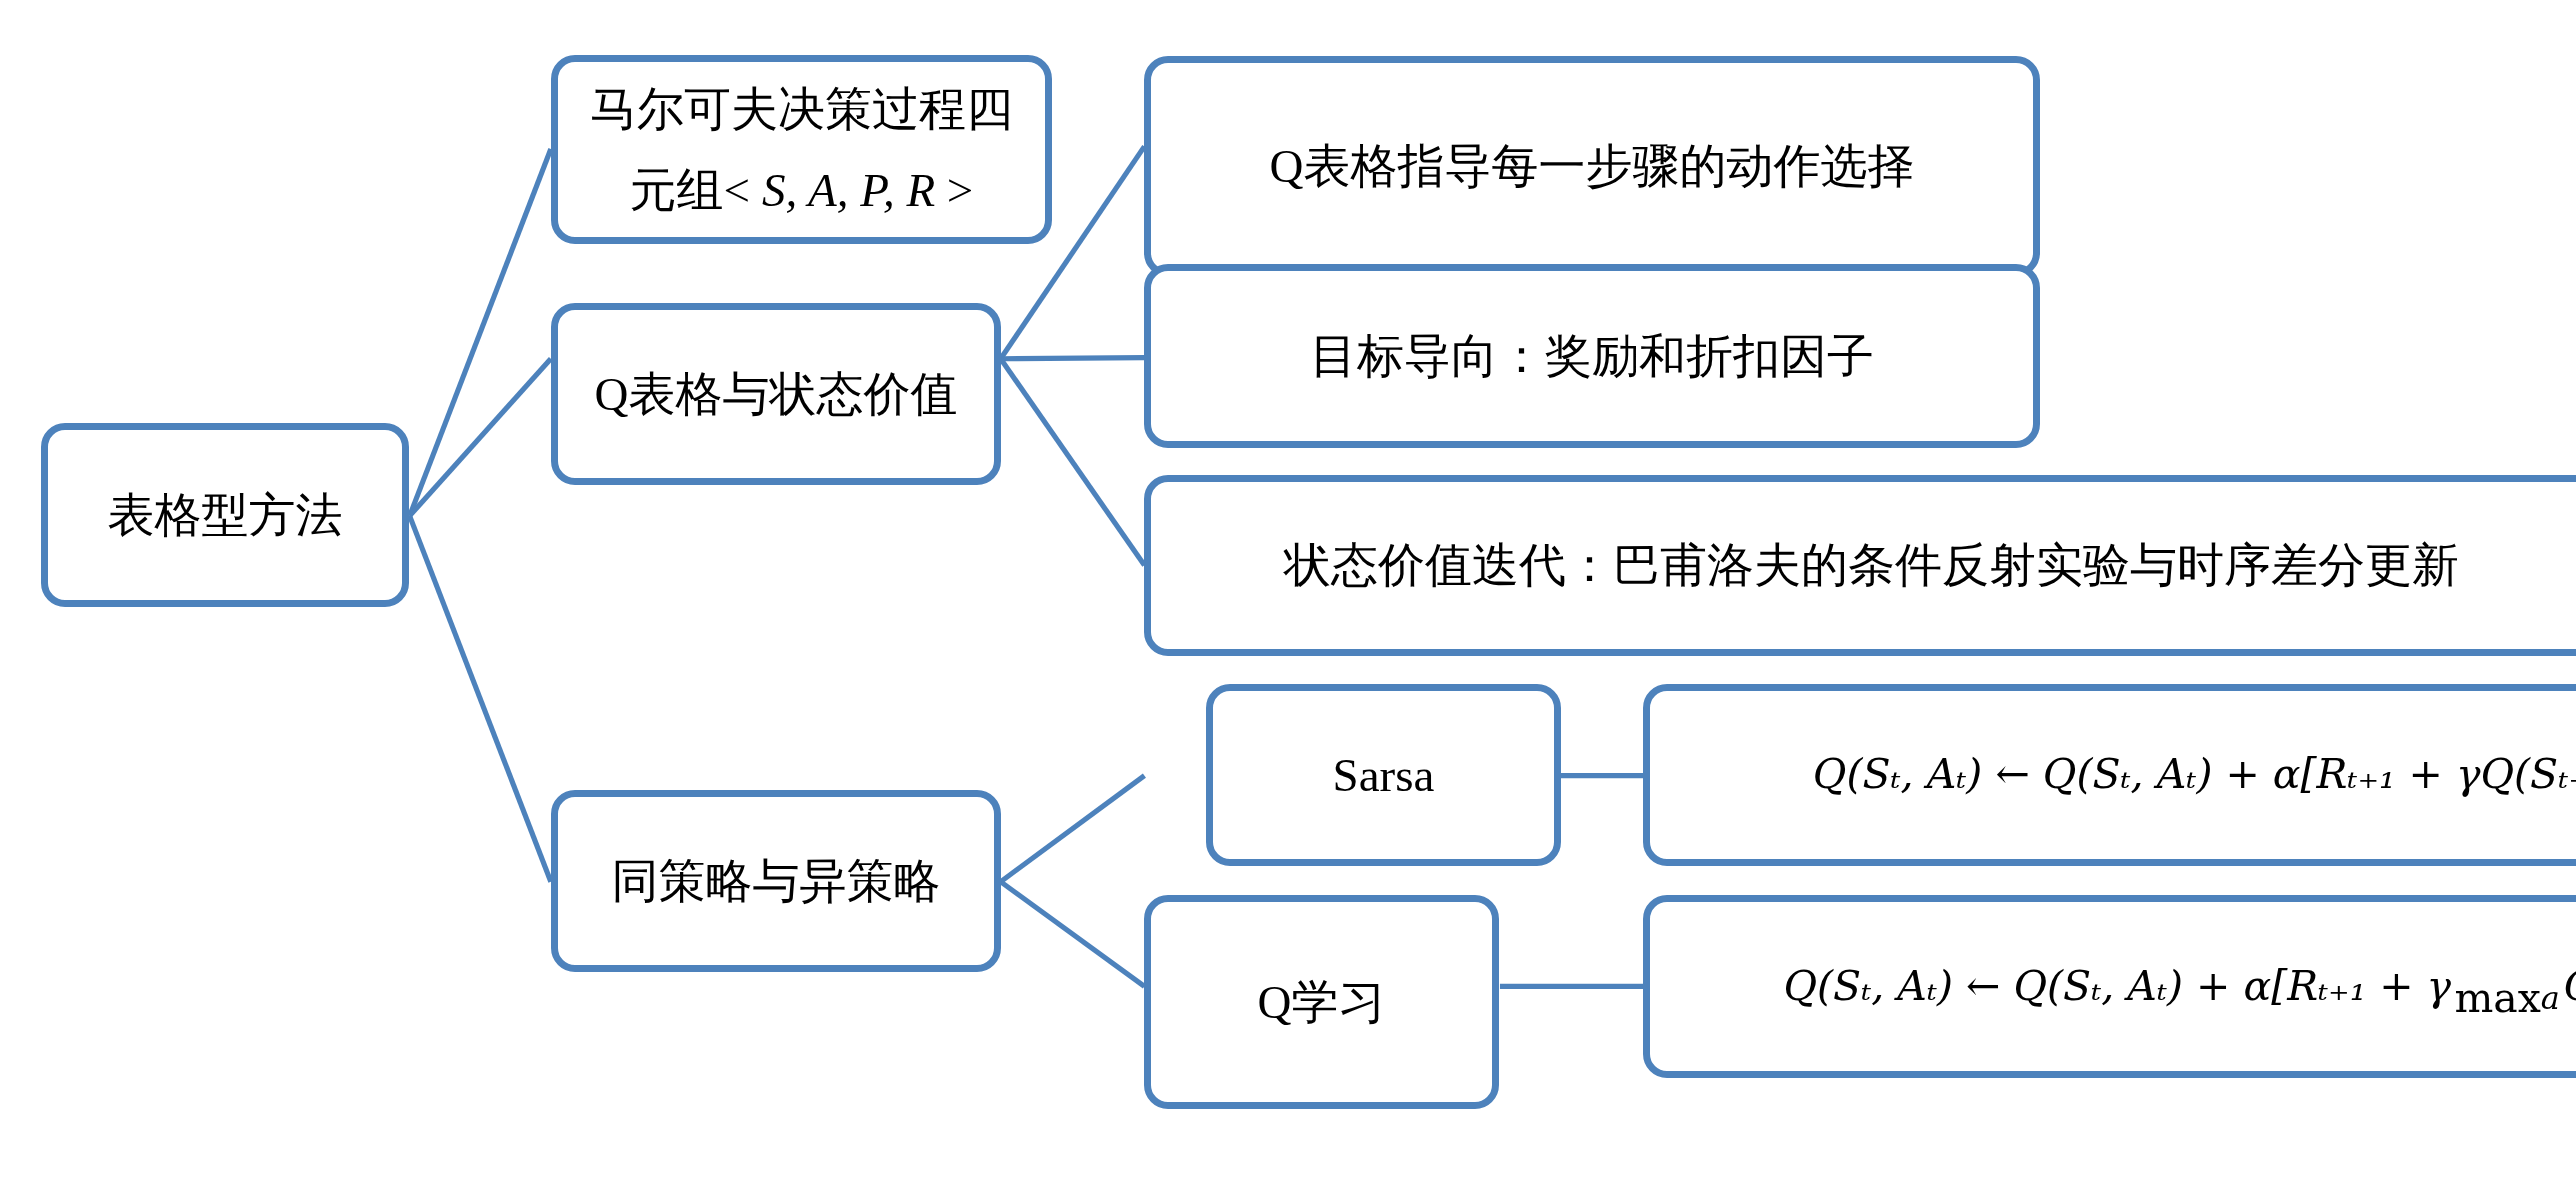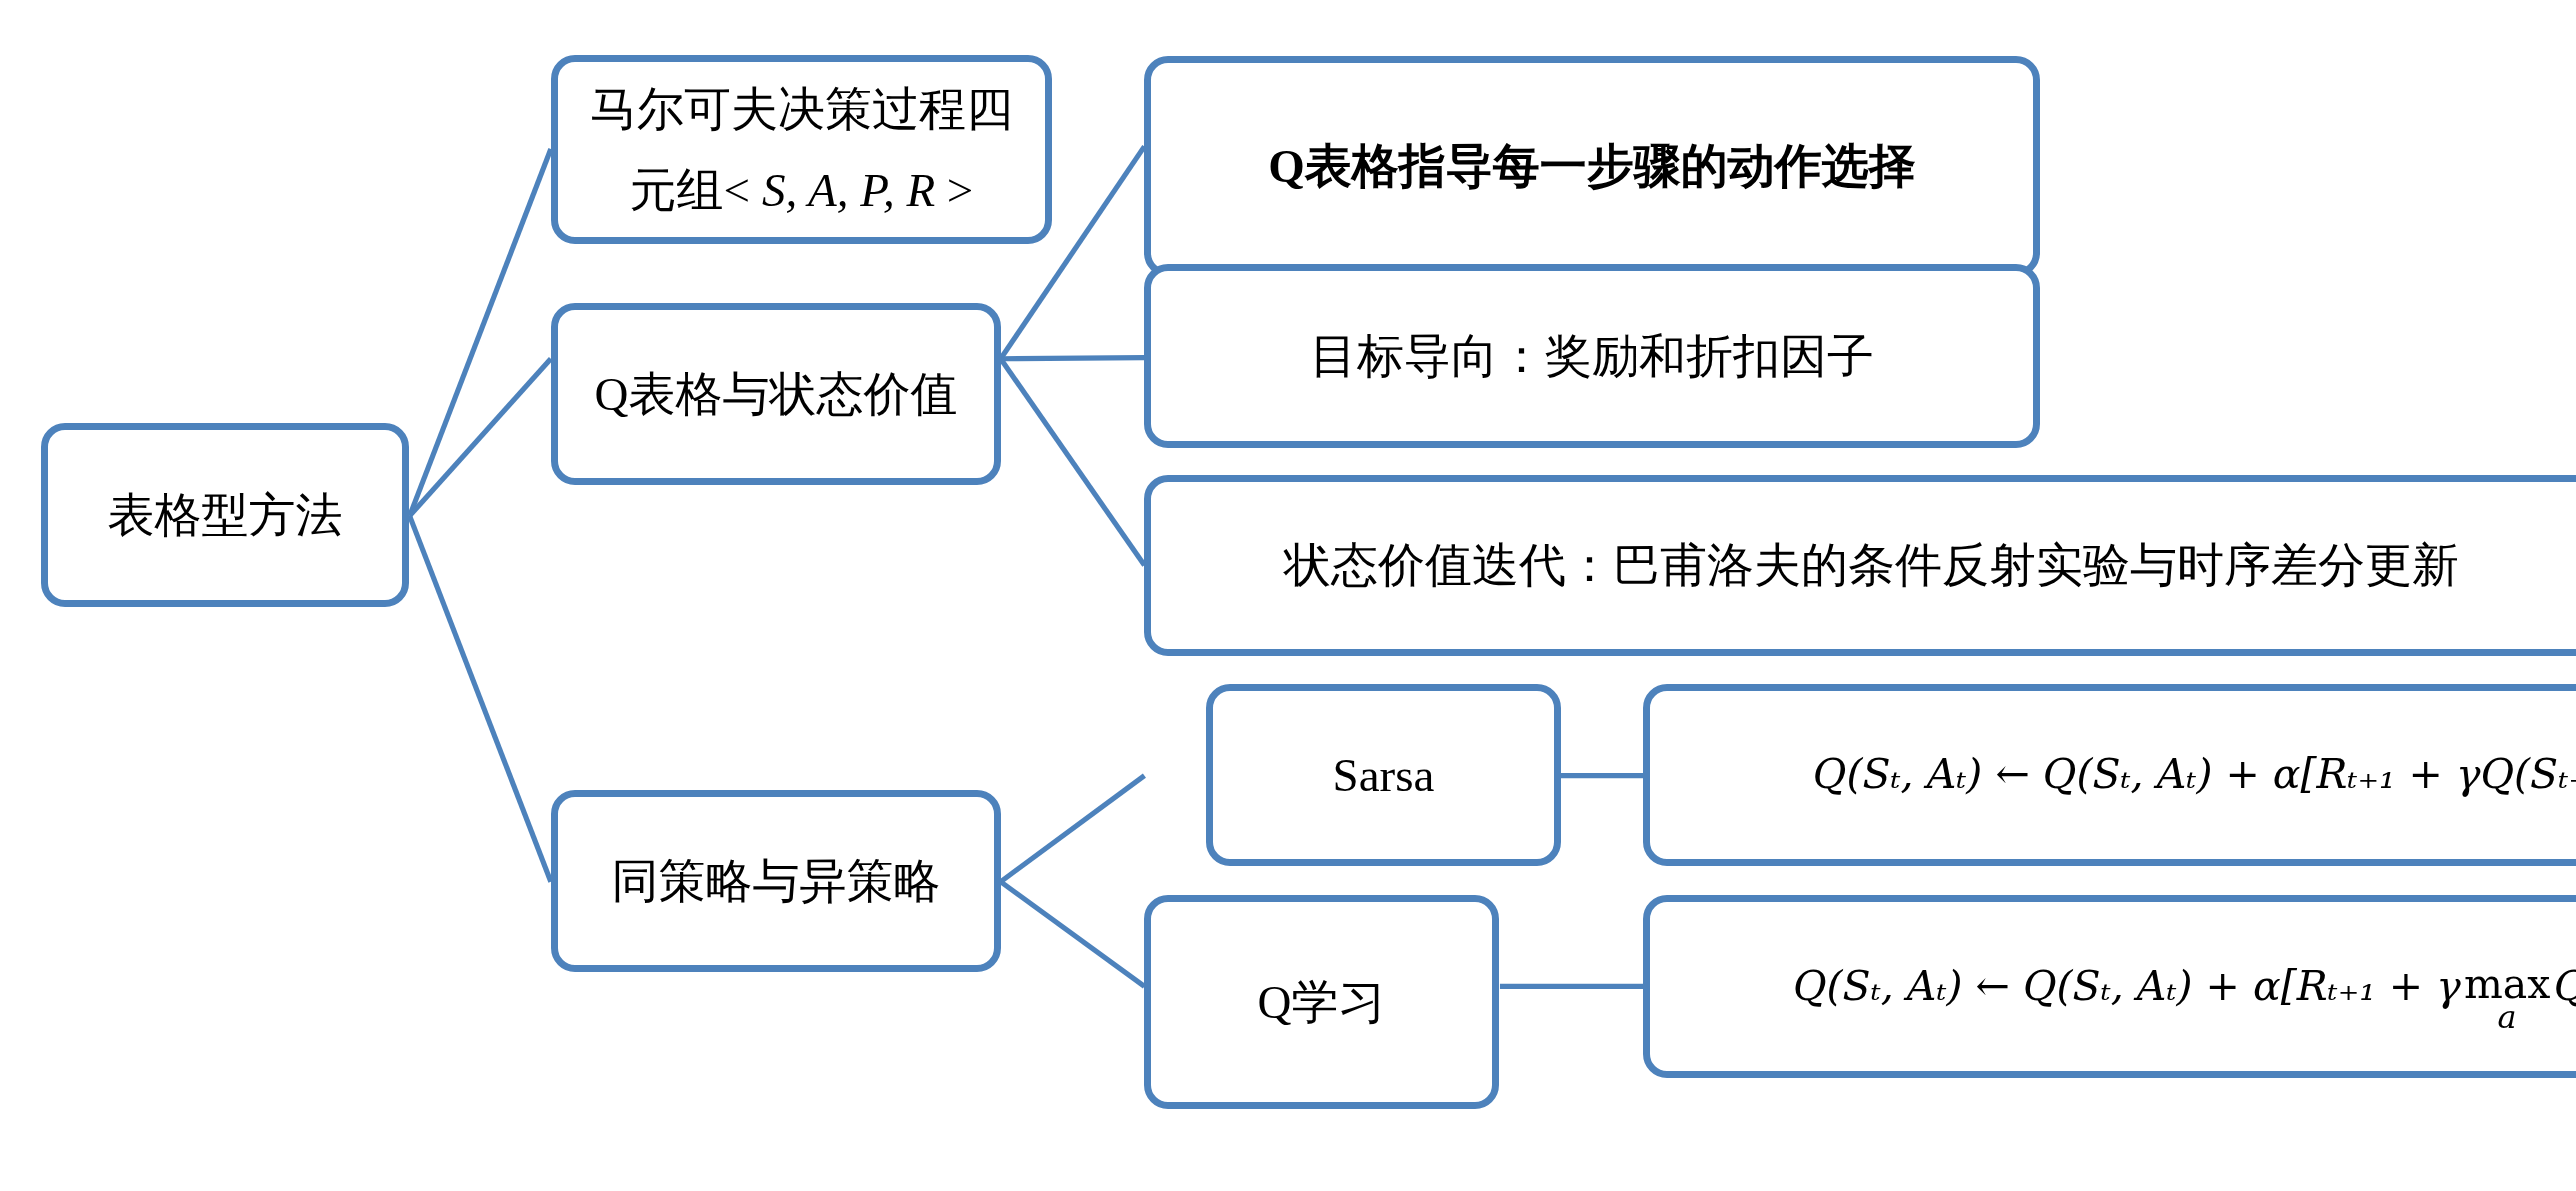--- a/index.html
+++ b/index.html
@@ -54,37 +54,37 @@
     font-size: 41px;
     flex-direction: row;
     white-space: nowrap;
     padding: 5.2px 20.6px;
   }
   .formula-text {
     font-style: italic;
   }
   .max-stack {
     display: inline-flex;
-    flex-direction: column;
+    flex-direction: row;
     align-items: center;
     font-style: normal;
     line-height: 0.9;
     transform: translateY(0.30em);
     margin: 0 0.08em;
   }
   .max-sub {
     font-style: italic;
     font-size: 0.78em;
   }
   
   #node-root            { left:   41px; top:  423px; width:  368px; height: 184px; }
   #node-mdp-tuple       { left: 551px; top:  55px; width:  501px; height: 189px; line-height: 1.72; }
   #node-qtable          { left: 551px; top:  267px; width:  450px; height: 182px; margin-top: 36px; }
   #node-policy          { left: 551px; top: 790px; width:  450px; height: 182px; }
-  #node-qtable-child-0  { left: 1144px; top:  56px; width: 896px; height: 221px; font-weight: bold; }
+  #node-qtable-child-0  { left: 1144px; top:  56px; width: 896px; height: 221px; }
   #node-qtable-child-1  { left: 1144px; top:  264px; width: 896px; height: 184px; }
   #node-qtable-child-2  { left: 1144px; top:  475px; width: 1455px; height: 181px; }
   #node-sarsa           { left: 1206px; top: 684px; width:  355px; height: 182px; }
   #node-qlearning       { left: 1144px; top: 895px; width:  355px; height: 214px; }
   #node-sarsa-formula   { left: 1643px; top: 684px; width: 1499px; height: 182px; }
   #node-qlearn-formula  { left: 1643px; top: 895px; width: 1499px; height: 183px; }
 </style>
 </head>
 <body>
 

